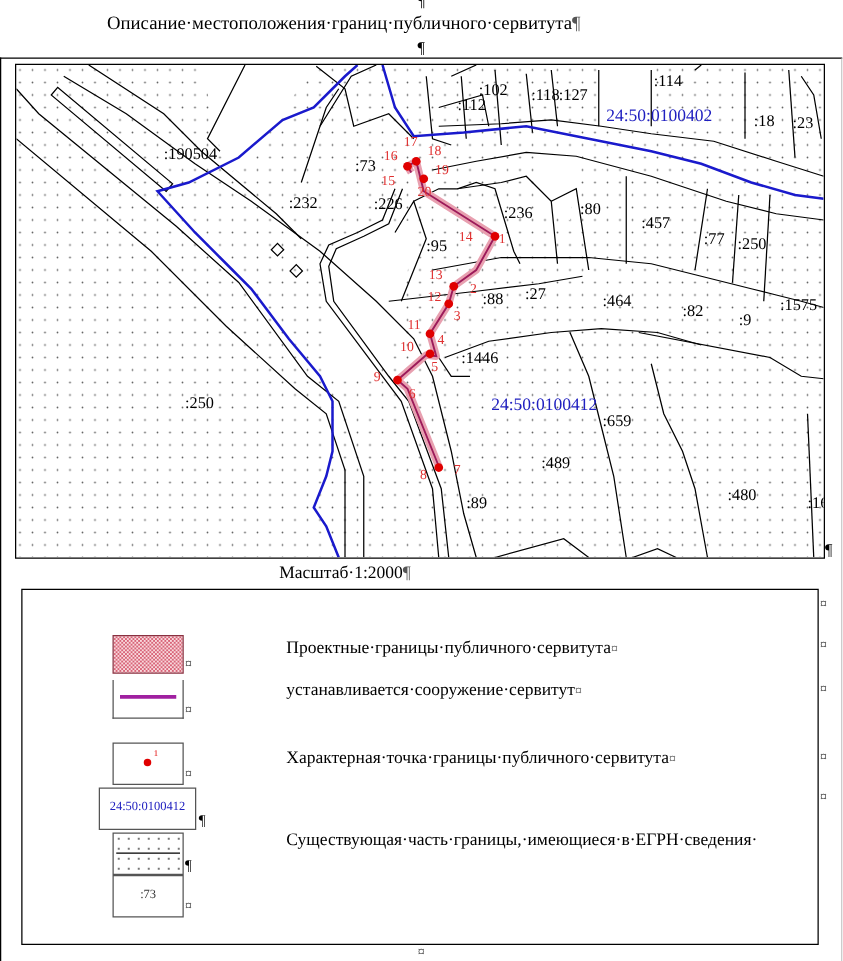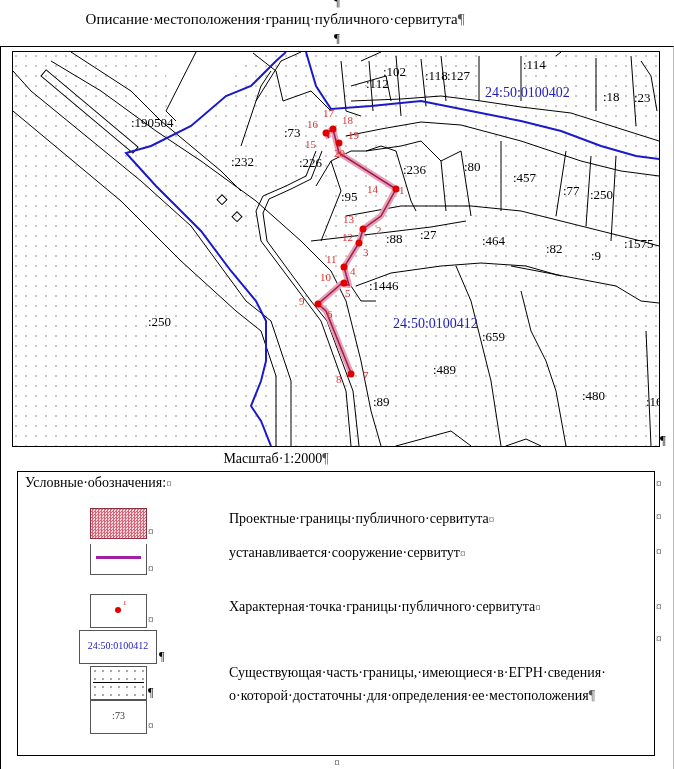--- a/index.html
+++ b/index.html
@@ -187,23 +187,20 @@
     </g>
   </svg>
 </div>
 <div class="map-pilcrow">¶</div>
 
 <div class="scale">
   <span>Масштаб·1:2000</span><span class="mark">¶</span>
 </div>
 
 <div class="legend">
-  <div class="legend-title">
-    <span>Условные·обозначения:</span><span class="mark" style="font-size:11px">¤</span>
-  </div>
 
   <div class="sym" style="left:72px;top:36px;width:55px;height:29px;border-color:#8a3040;background:repeating-conic-gradient(#d86478 0 25%, #f8d8dc 0 50%) 0 0/3px 3px;"></div>
   <span class="cellmark" style="left:130px;top:53px">¤</span>
   <div class="leg-row-text" style="top:35px">
     <span>Проектные·границы·публичного·сервитута</span><span class="mark" style="font-size:11px">¤</span>
   </div>
 
   <div style="position:absolute;left:72px;top:72px;width:55px;height:30px;border-left:1px solid #555;border-right:1px solid #555;border-bottom:1px solid #555;">
     <div style="position:absolute;left:5px;right:5px;top:12px;height:3px;background:#a020a0;"></div>
   </div>
@@ -225,21 +222,20 @@
     <span style="position:absolute;left:0;right:0;top:9px;text-align:center;font-size:10px;color:#2020c0;">24:50:0100412</span>
   </div>
   <span style="position:absolute;left:141px;top:177px;font-size:12px;">¶</span>
 
   <div class="sym" style="left:72px;top:194px;width:55px;height:32px;background:radial-gradient(circle,#777 0.6px,transparent 0.9px) 0 0/8px 8px;">
     <div style="position:absolute;left:2px;right:2px;top:15px;height:1px;background:#000;"></div>
   </div>
   <span style="position:absolute;left:130px;top:213px;font-size:12px;">¶</span>
   <div class="leg-row-text" style="top:189px">
     <div>Существующая·часть·границы,·имеющиеся·в·ЕГРН·сведения·</div>
-    <div><span>о·которой·достаточны·для·определения·ее·местоположения</span><span class="mark">¶</span></div>
   </div>
 
   <div class="sym" style="left:72px;top:228px;width:55px;height:32px;">
     <span style="position:absolute;left:0;right:0;top:9px;text-align:center;font-size:10px;color:#333;">:73</span>
   </div>
   <span class="cellmark" style="left:130px;top:247px">¤</span>
 </div>
 
 <span class="cellmark" style="left:656px;top:477px">¤</span>
 <span class="cellmark" style="left:656px;top:510px">¤</span>

